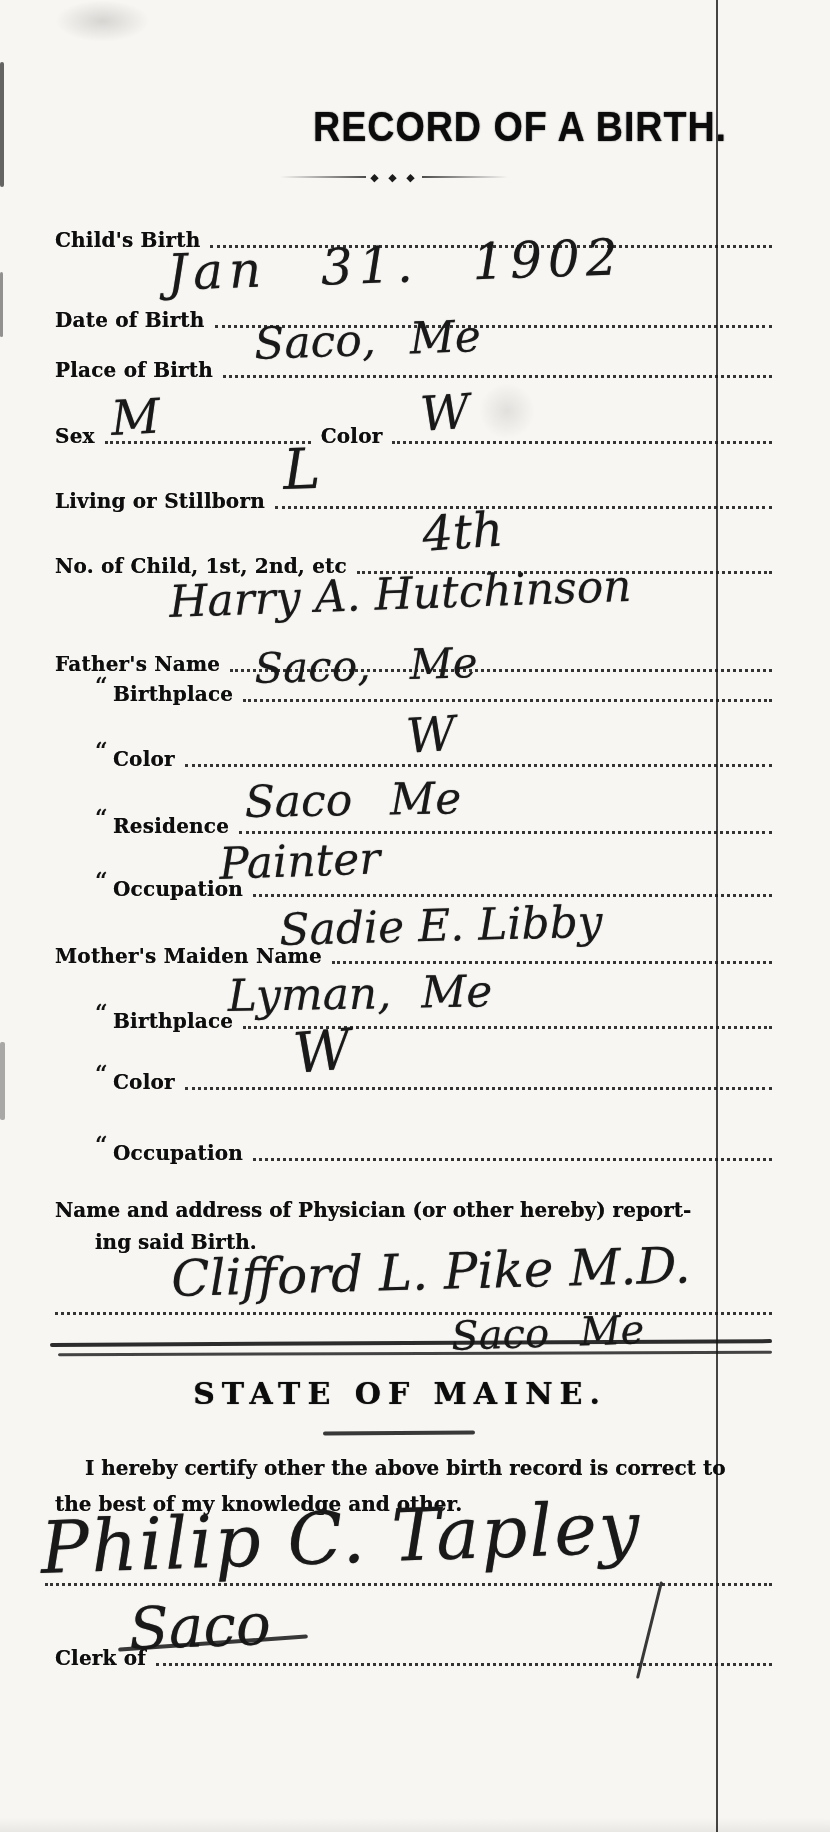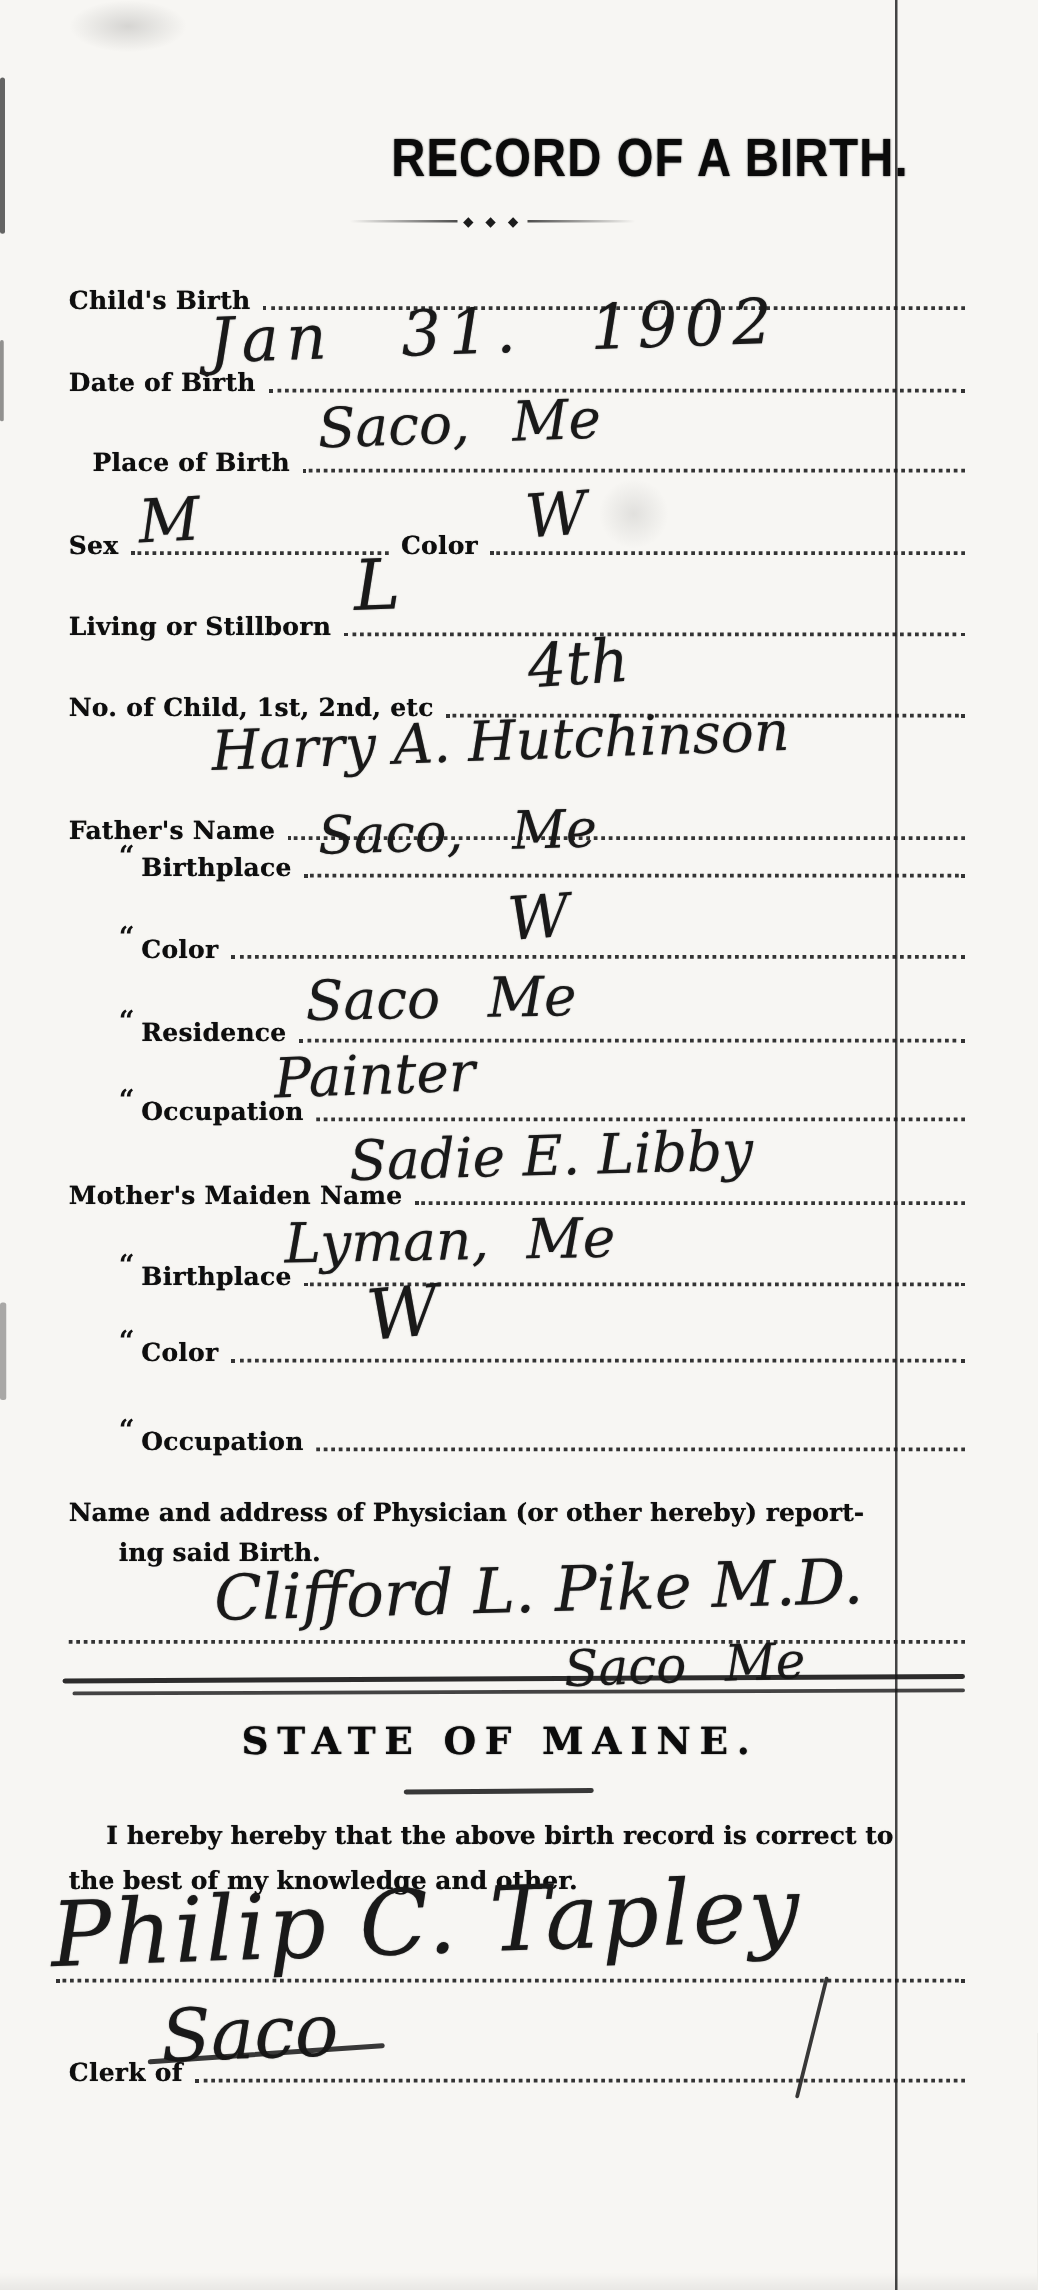--- a/index.html
+++ b/index.html
@@ -60,27 +60,27 @@
   <div class="title"><span>RECORD OF A BIRTH.</span></div>
   <div class="ornament">
       <b>◆ ◆ ◆</b>
     </div>
 
   <div class="row" style="top:218px;">
     <span class="label">Child's Birth</span>
     <span class="dots"></span>
   </div>
 
-  <div class="row" style="top:284px;">
+  <div class="row" style="top:298px;">
     <span class="label">Date of Birth</span>
     <span class="dots"></span>
   </div>
   <span class="hw" style="left:168px;top:248px;font-size:50px;word-spacing:32px;letter-spacing:6px;transform:rotate(-2deg);">Jan 31. 1902</span>
 
-  <div class="row" style="top:348px;margin-left:19px;">
+  <div class="row" style="top:348px;">
     <span class="label">Place of Birth</span>
     <span class="dots"></span>
   </div>
   <span class="hw" style="left:255px;top:322px;font-size:44px;word-spacing:20px;transform:rotate(-2deg);">Saco, Me</span>
 
   <div class="row" style="top:414px;">
     <span class="label">Sex</span>
     <span class="dots fixed" style="width:206px;"></span>
     <span class="label" style="margin-left:10px;">Color</span>
     <span class="dots"></span>
@@ -165,21 +165,21 @@
   <span class="hw" style="left:172px;top:1254px;font-size:50px;transform:rotate(-1.5deg);">Clifford L. Pike M.D.</span>
   <div class="dotline" style="left:55px;top:1312px;width:717px;"></div>
   <span class="hw" style="left:452px;top:1316px;font-size:40px;word-spacing:18px;transform:rotate(-2deg);">Saco Me</span>
 
   <div class="bar" style="left:50px;top:1341px;width:722px;height:4px;transform:rotate(-.3deg);opacity:.9;"></div>
   <div class="bar" style="left:58px;top:1352px;width:714px;height:3px;transform:rotate(-.2deg);opacity:.8;"></div>
 
   <div class="state-heading">STATE OF MAINE.</div>
   <div class="bar" style="left:323px;top:1431px;width:152px;height:4px;transform:rotate(-.4deg);opacity:.85;"></div>
 
-  <div class="statement" style="left:85px;top:1456px;">I hereby hereby that the above birth record is correct to</div>
+  <div class="statement" style="left:85px;top:1456px;">I hereby certify other the above birth record is correct to</div>
   <div class="statement" style="left:55px;top:1492px;">the best of my knowledge and other.</div>
 
   <span class="hw" style="left:42px;top:1512px;font-size:72px;letter-spacing:2px;transform:rotate(-2deg);">Philip C. Tapley</span>
   <div class="dotline" style="left:45px;top:1583px;width:727px;"></div>
 
   <div class="row" style="top:1636px;left:55px;">
     <span class="label">Clerk of</span>
     <span class="dots"></span>
   </div>
   <span class="hw" style="left:130px;top:1600px;font-size:58px;transform:rotate(-2deg);">Saco</span>

